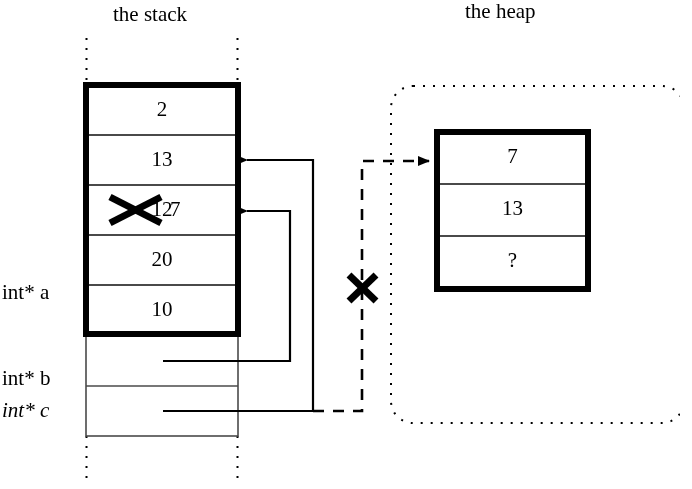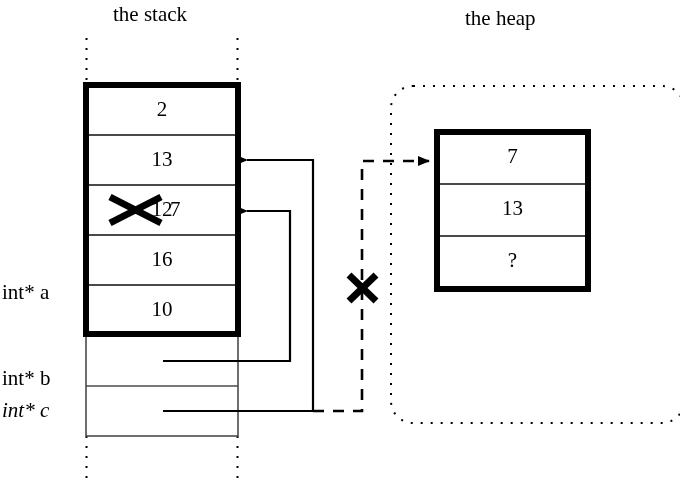--- a/index.html
+++ b/index.html
@@ -25,21 +25,21 @@
     height: 489px;
   }
   .title {
     position: absolute;
     font-size: 21px;
     line-height: 21px;
     white-space: nowrap;
     color: #000;
   }
   #title-stack { left: 113px; top: 4px; }
-  #title-heap  { left: 465px; top: 8px; }
+  #title-heap  { left: 465px; top: 1px; }
 
   .cell-value {
     position: absolute;
     font-size: 21px;
     line-height: 21px;
     text-align: center;
     white-space: nowrap;
     color: #000;
   }
   .var-label {
@@ -106,21 +106,21 @@
       <line x1="349" y1="275" x2="376" y2="301" stroke="#000" stroke-width="7" stroke-linecap="butt"></line>
       <line x1="349" y1="301" x2="376" y2="275" stroke="#000" stroke-width="7" stroke-linecap="butt"></line>
     </g>
 
   </svg>
 
   <div class="cell-value" style="left:86px; top:99px; width:152px;">2</div>
   <div class="cell-value" style="left:86px; top:149px; width:152px;">13</div>
   <div class="cell-value" style="left:86px; top:199px; width:152px;text-align:center;">12</div>
   <div class="cell-value" style="left:170px; top:199px; width:40px; text-align:left;">7</div>
-  <div class="cell-value" style="left:86px; top:249px; width:152px;">16</div>
+  <div class="cell-value" style="left:86px; top:249px; width:152px;">20</div>
   <div class="cell-value" style="left:86px; top:299px; width:152px;">10</div>
 
   <div class="cell-value" style="left:437px; top:146px; width:151px;">7</div>
   <div class="cell-value" style="left:437px; top:198px; width:151px;">13</div>
   <div class="cell-value" style="left:437px; top:250px; width:151px;">?</div>
 
   <div class="var-label" style="top:282px;">int* a</div>
   <div class="var-label" style="top:353px;margin-top:15px;">int* b</div>
   <div class="var-label" style="top:400px;font-style:italic;">int* c</div>
 

